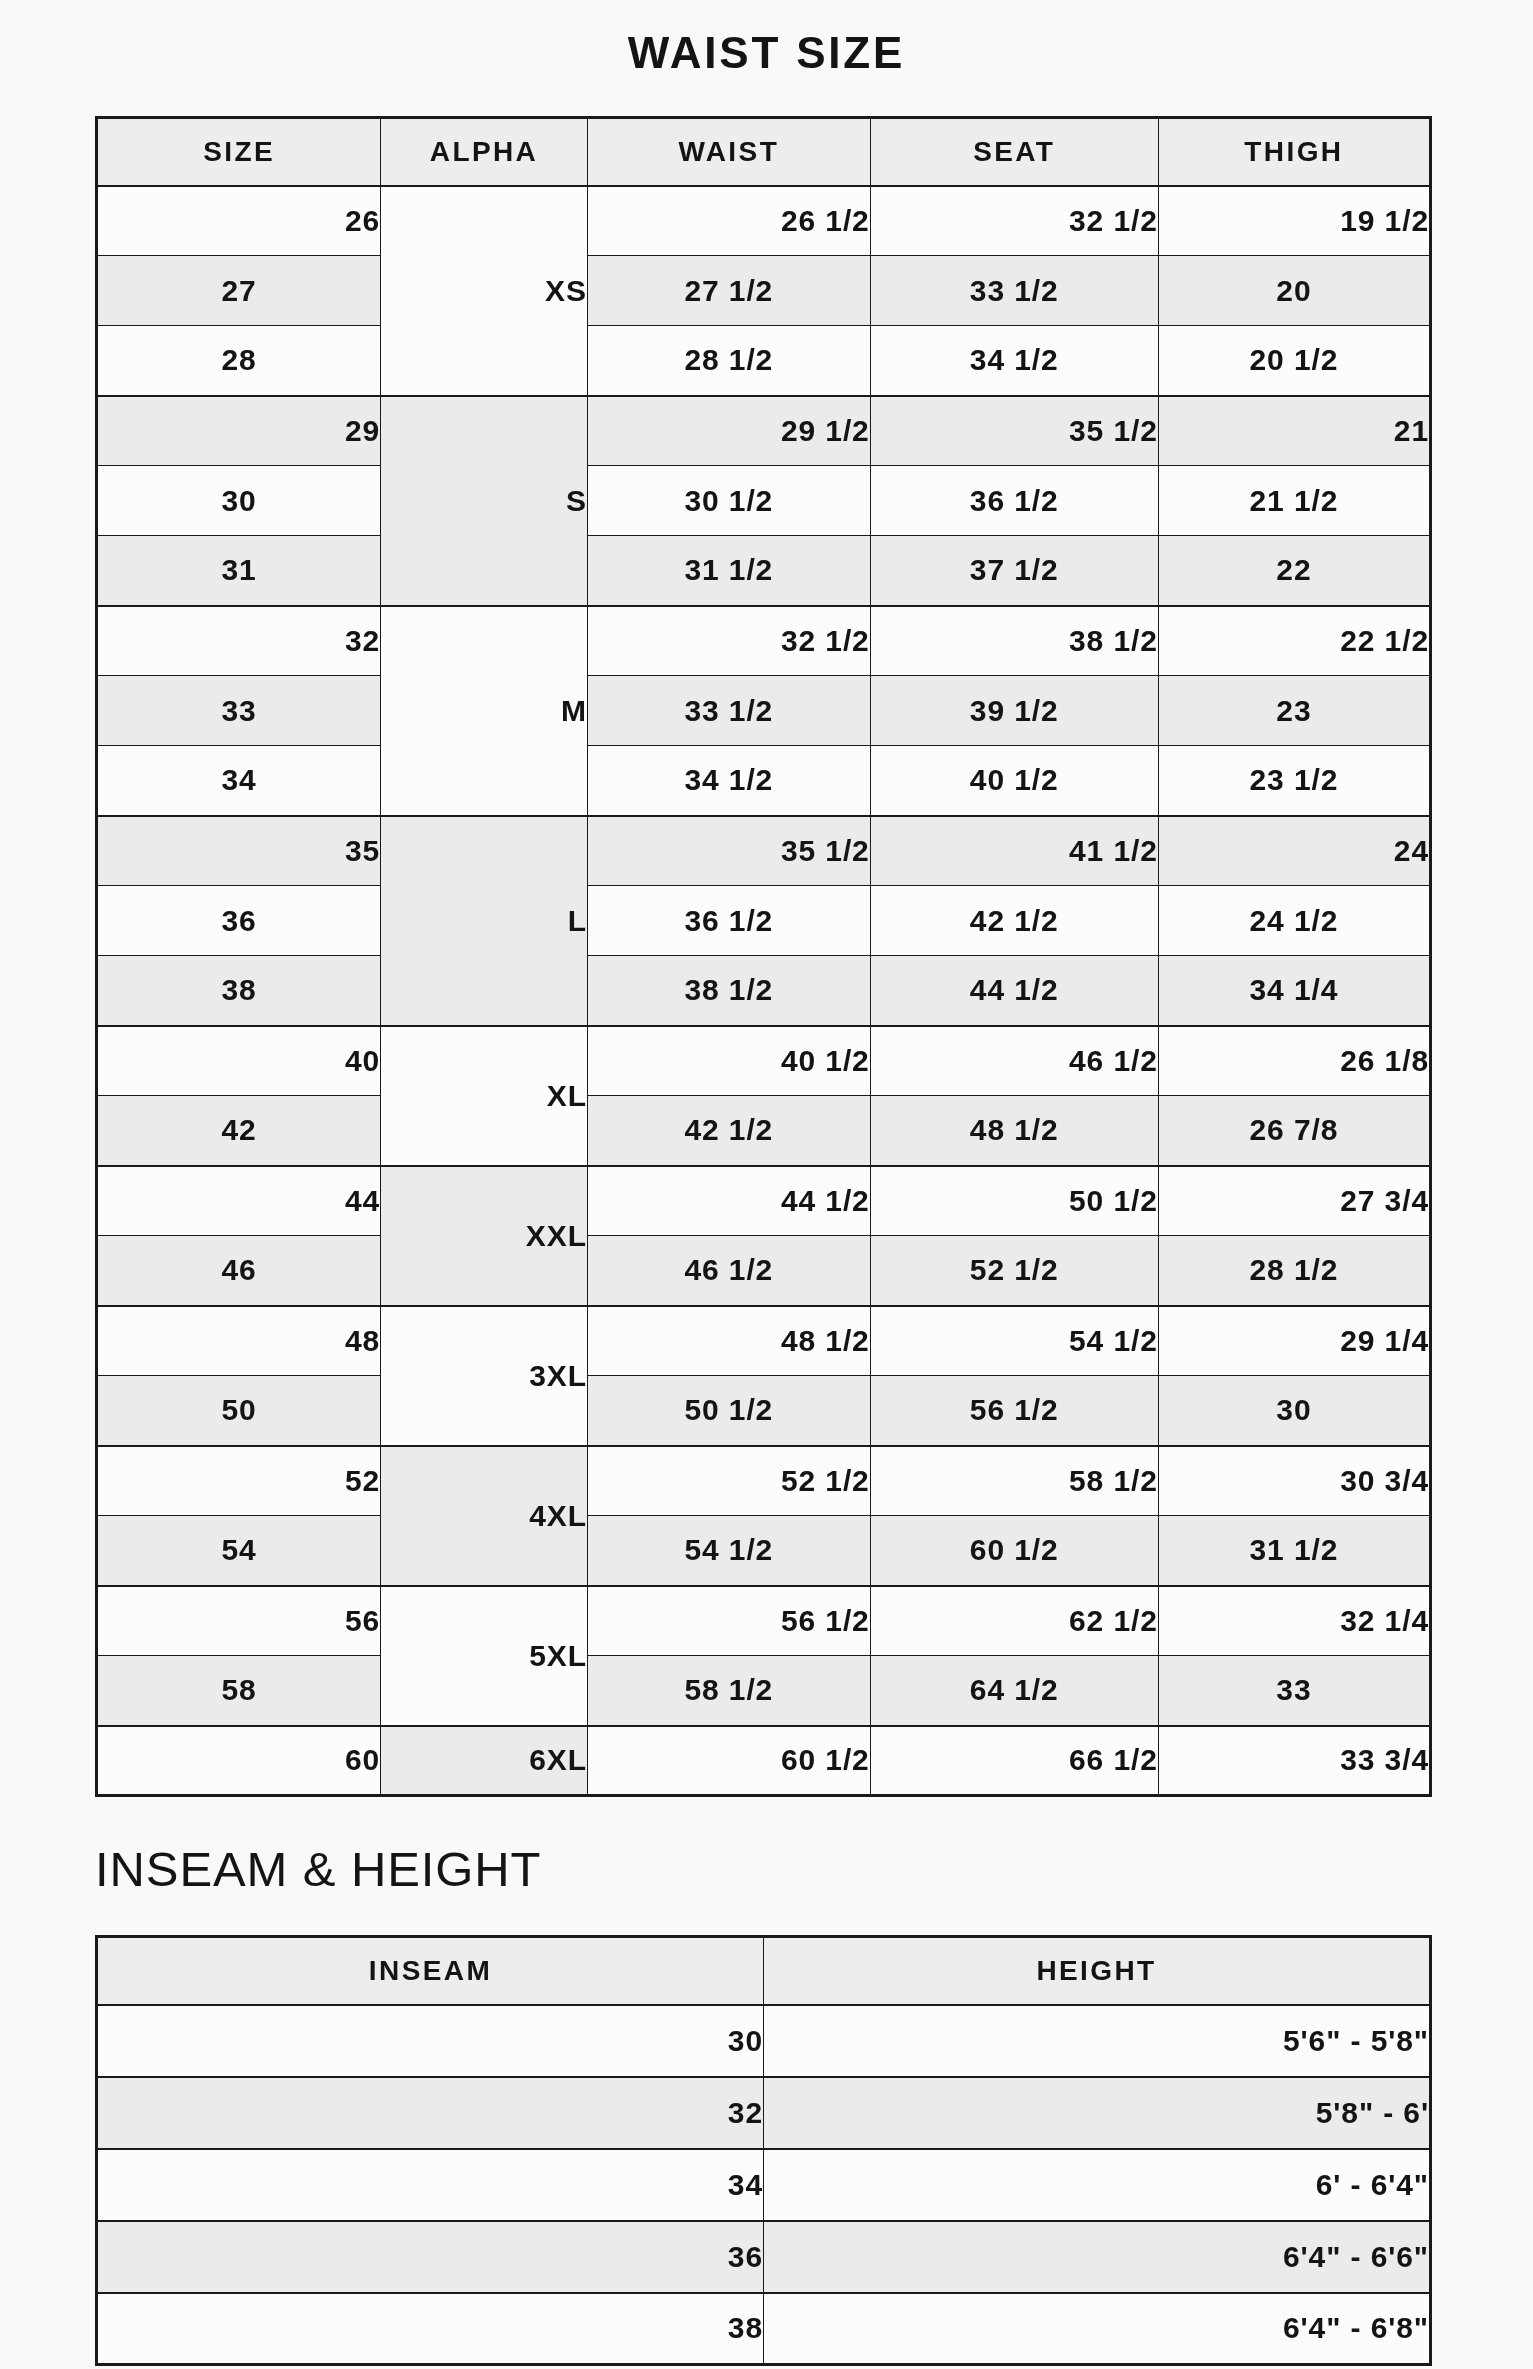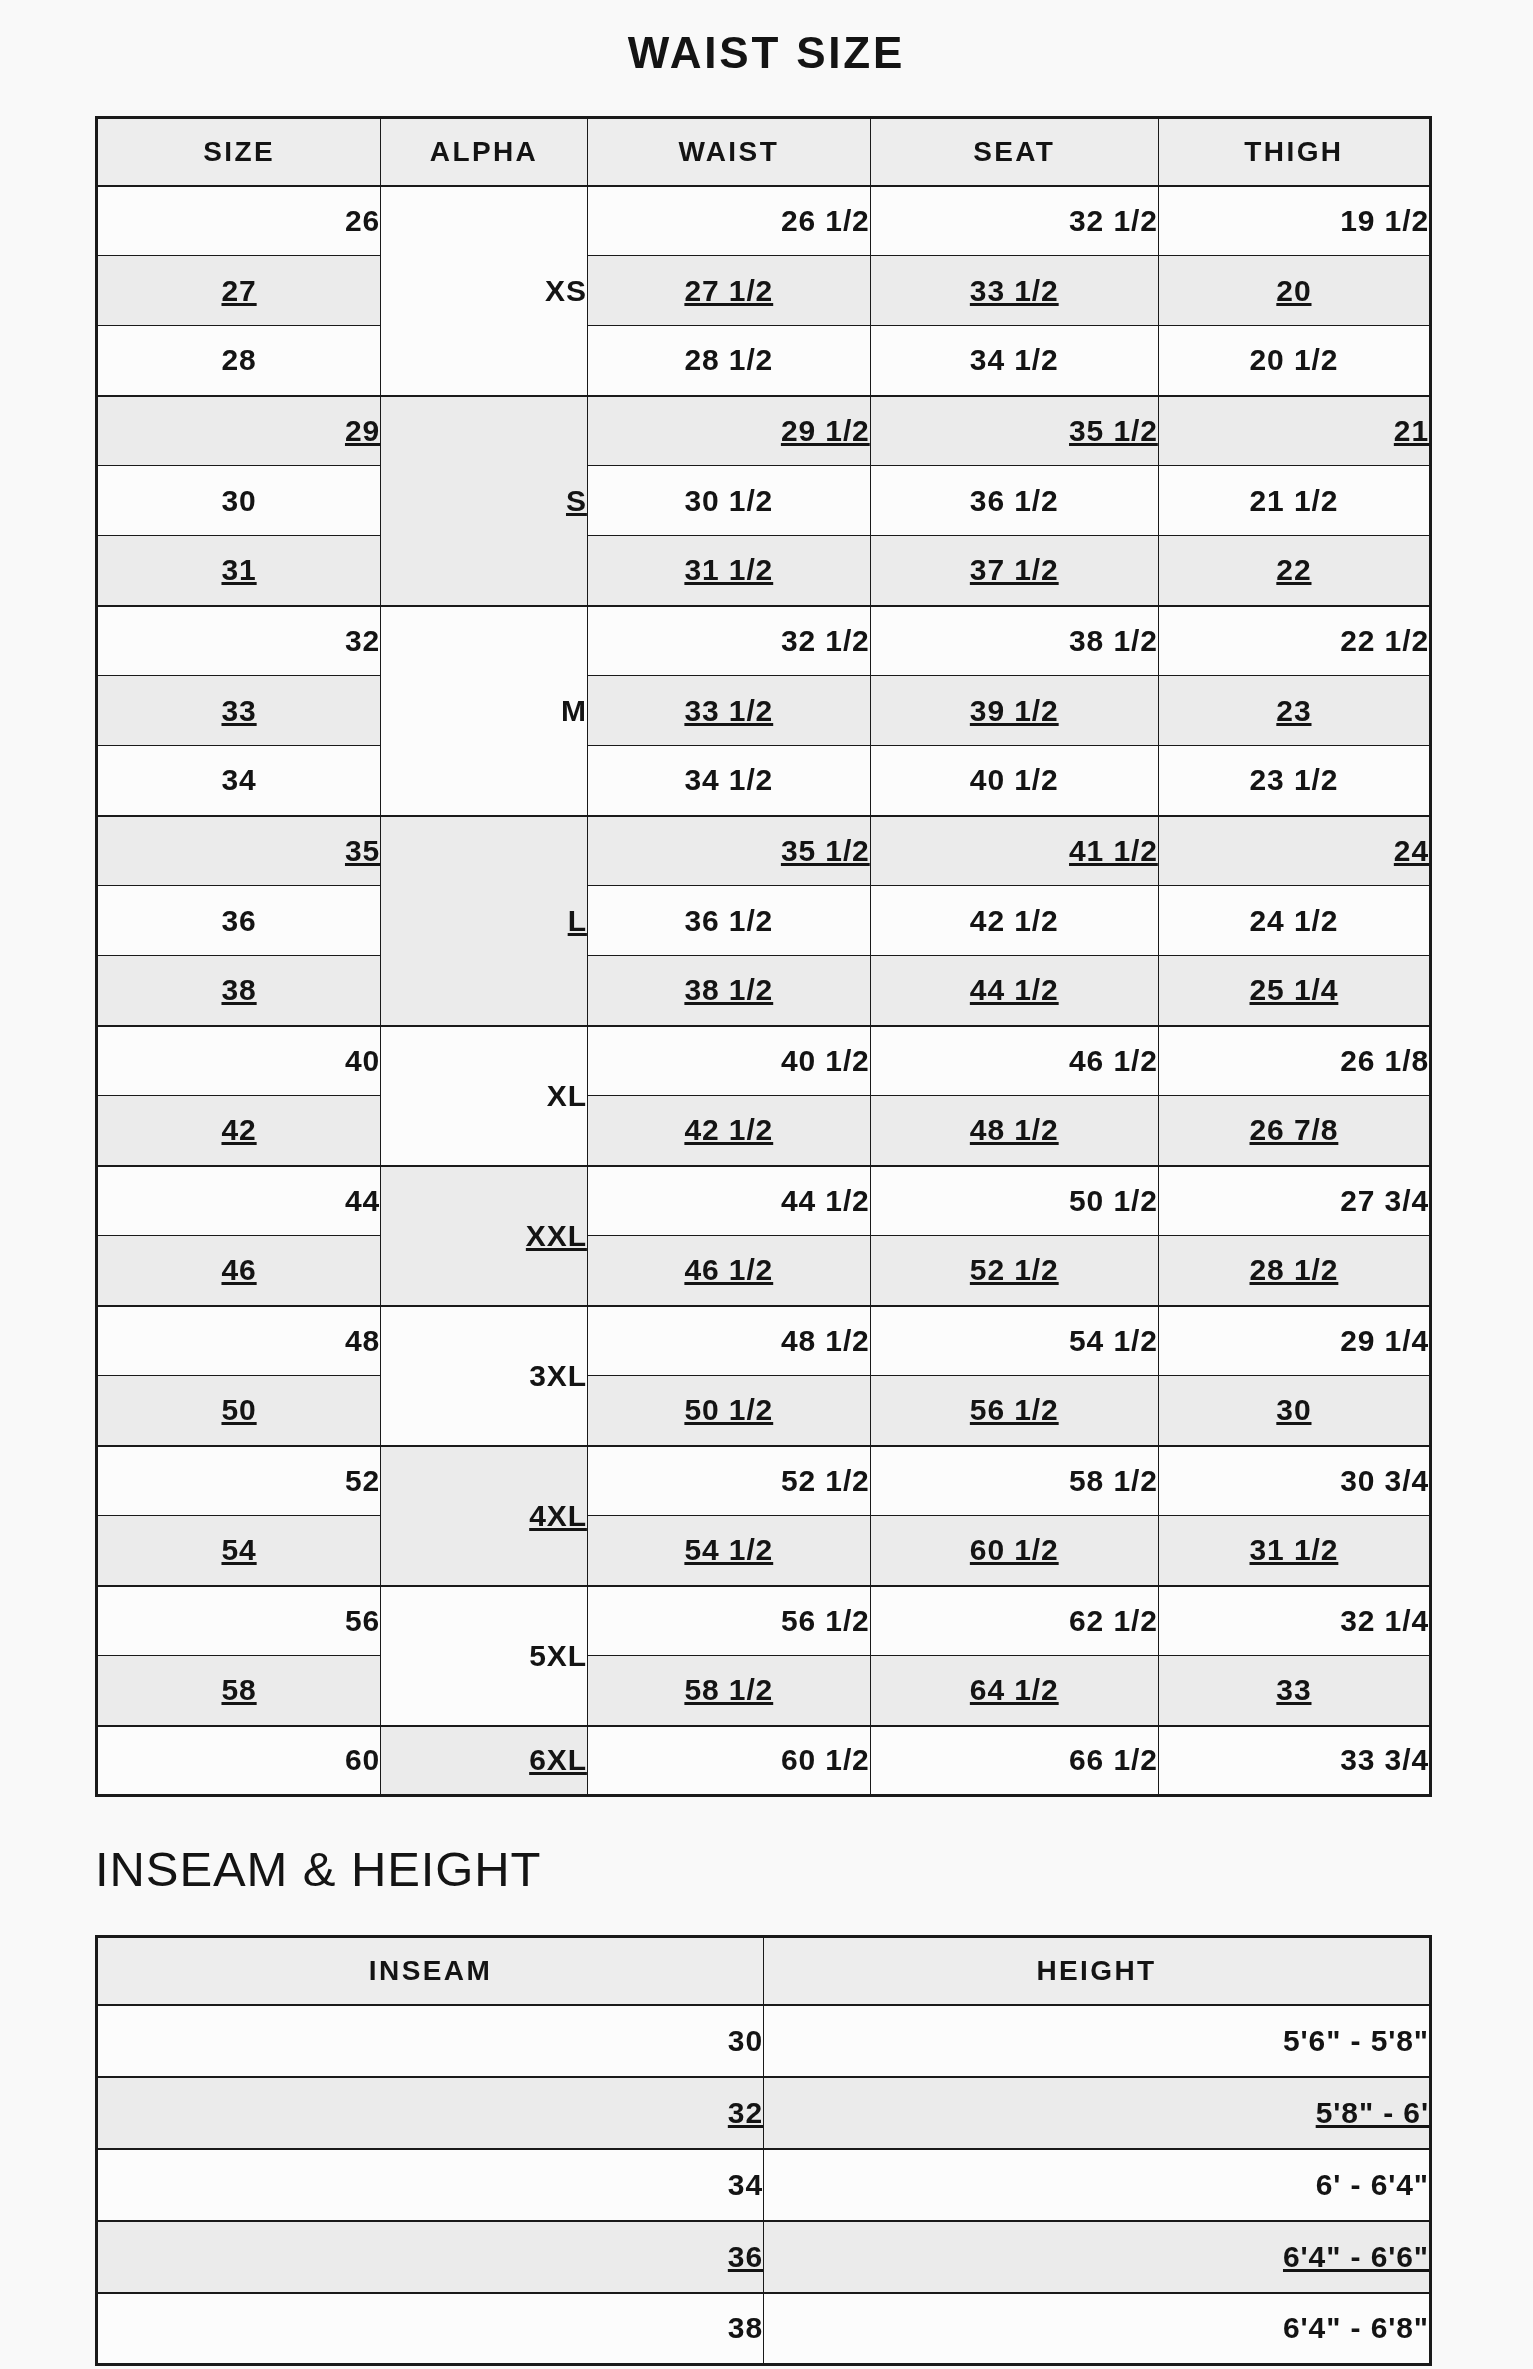--- a/index.html
+++ b/index.html
@@ -55,21 +55,21 @@
   }
   table.chart-table td {
     height: 70px;
     font-size: 30px;
     font-weight: bold;
     letter-spacing: 0.9px;
   }
   #inseam-table td { height: 72px; }
   tr.group-start td { border-top-width: 2.8px; text-align: right; }
   .stripe-white { background: var(--row-white, #fcfcfc); }
-  .stripe-gray  { background: var(--row-gray, #ebebeb); text-decoration: underline; }
+  .stripe-gray  { background: var(--row-gray, #ebebeb); }
 </style>
 </head>
 <body>
 
 <div class="page">
 
   <h1 class="chart-title">WAIST SIZE</h1>
 
   <table class="chart-table" id="waist-table">
     <colgroup>
@@ -156,21 +156,21 @@
         <tr>
           <td class="stripe-white">36</td>
           <td class="stripe-white">36 1/2</td>
           <td class="stripe-white">42 1/2</td>
           <td class="stripe-white">24 1/2</td>
         </tr>
         <tr>
           <td class="stripe-gray">38</td>
           <td class="stripe-gray">38 1/2</td>
           <td class="stripe-gray">44 1/2</td>
-          <td class="stripe-gray">25 1/4</td>
+          <td class="stripe-gray">34 1/4</td>
         </tr>
         <tr class="group-start">
           <td class="stripe-white">40</td>
           <td class="stripe-white" rowspan="2">XL</td>
           <td class="stripe-white">40 1/2</td>
           <td class="stripe-white">46 1/2</td>
           <td class="stripe-white">26 1/8</td>
         </tr>
         <tr>
           <td class="stripe-gray">42</td>

